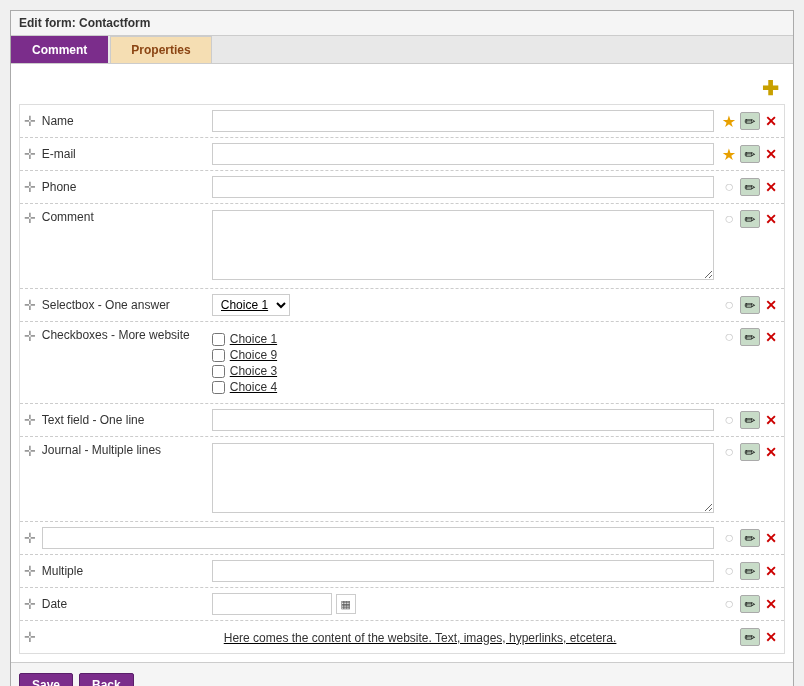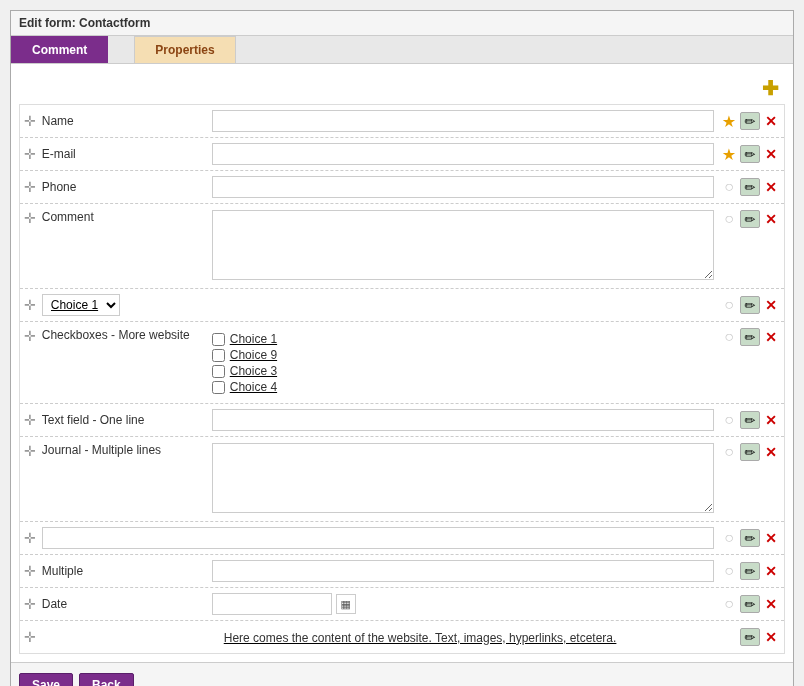--- a/index.html
+++ b/index.html
@@ -43,21 +43,20 @@
     }
     .tab.active {
       background: #7b2d8b;
       color: #fff;
       border-color: #7b2d8b;
     }
     .tab.properties {
       background: #f5deb3;
       color: #8B4513;
       border-color: #ccc;
-      margin-left: 24px;
     }
     .content-area {
       padding: 8px;
       background: #fff;
     }
     .add-btn-row {
       display: flex;
       justify-content: flex-end;
       padding: 4px 6px;
     }
@@ -303,20 +302,21 @@
         </div>
         <div class="field-actions">
           <span class="action-icon icon-circle" style="color:#ccc;">○</span>
           <span class="icon-edit-pencil">✏</span>
           <span class="action-icon icon-delete">✕</span>
         </div>
       </div>
 
       <div class="form-row">
         <span class="drag-handle">✛</span>
+        <span class="field-label">Selectbox - One answer</span>
         <div class="field-input-area">
           <div class="selectbox-wrapper">
             <select>
               <option>Choice 1</option>
               <option>Choice 2</option>
               <option>Choice 3</option>
             </select>
           </div>
         </div>
         <div class="field-actions">

